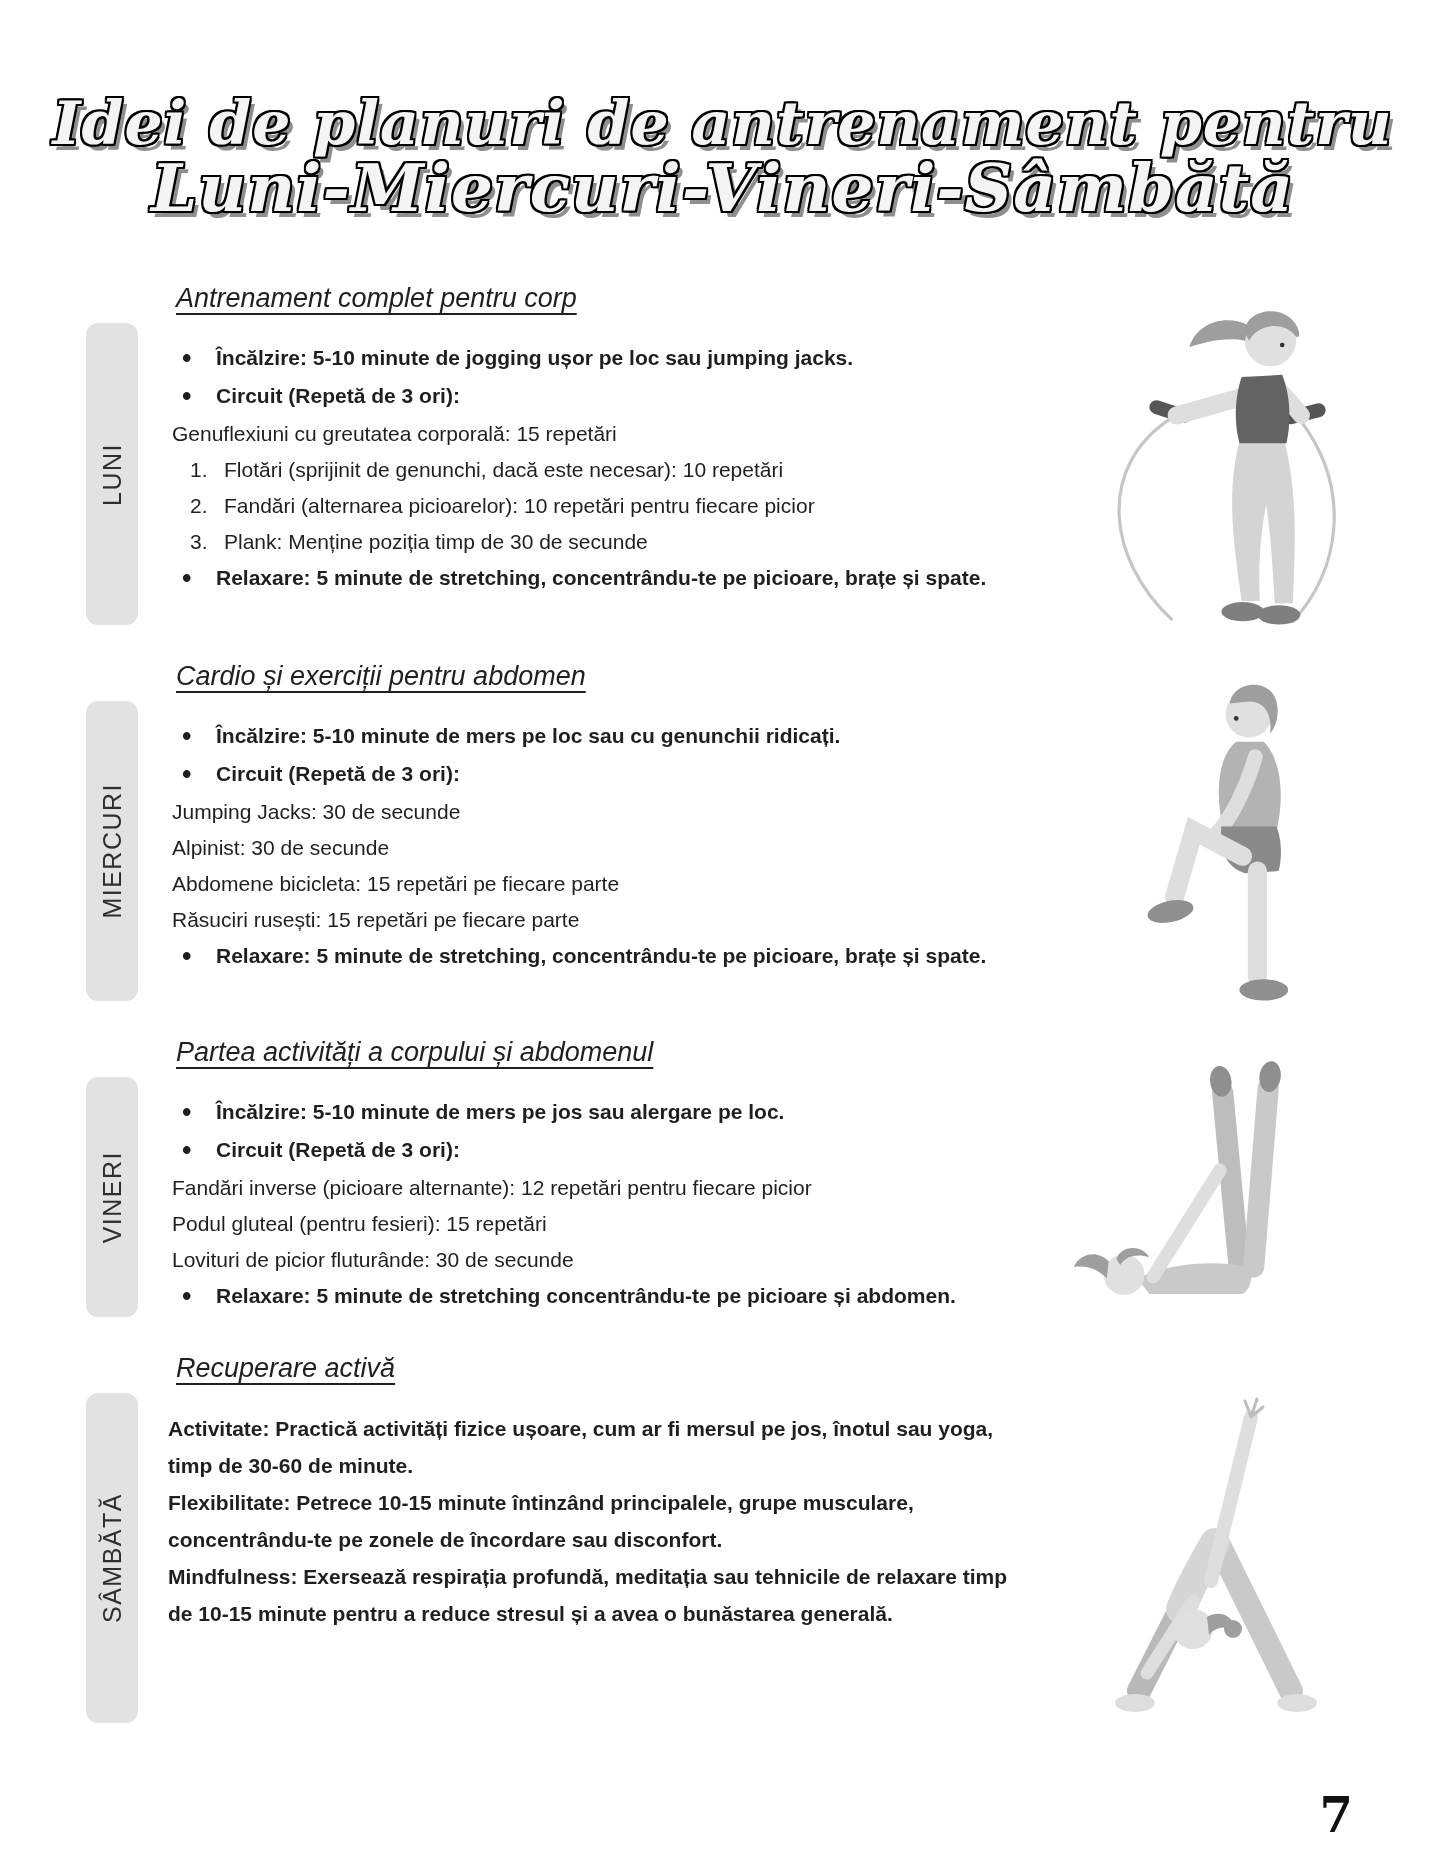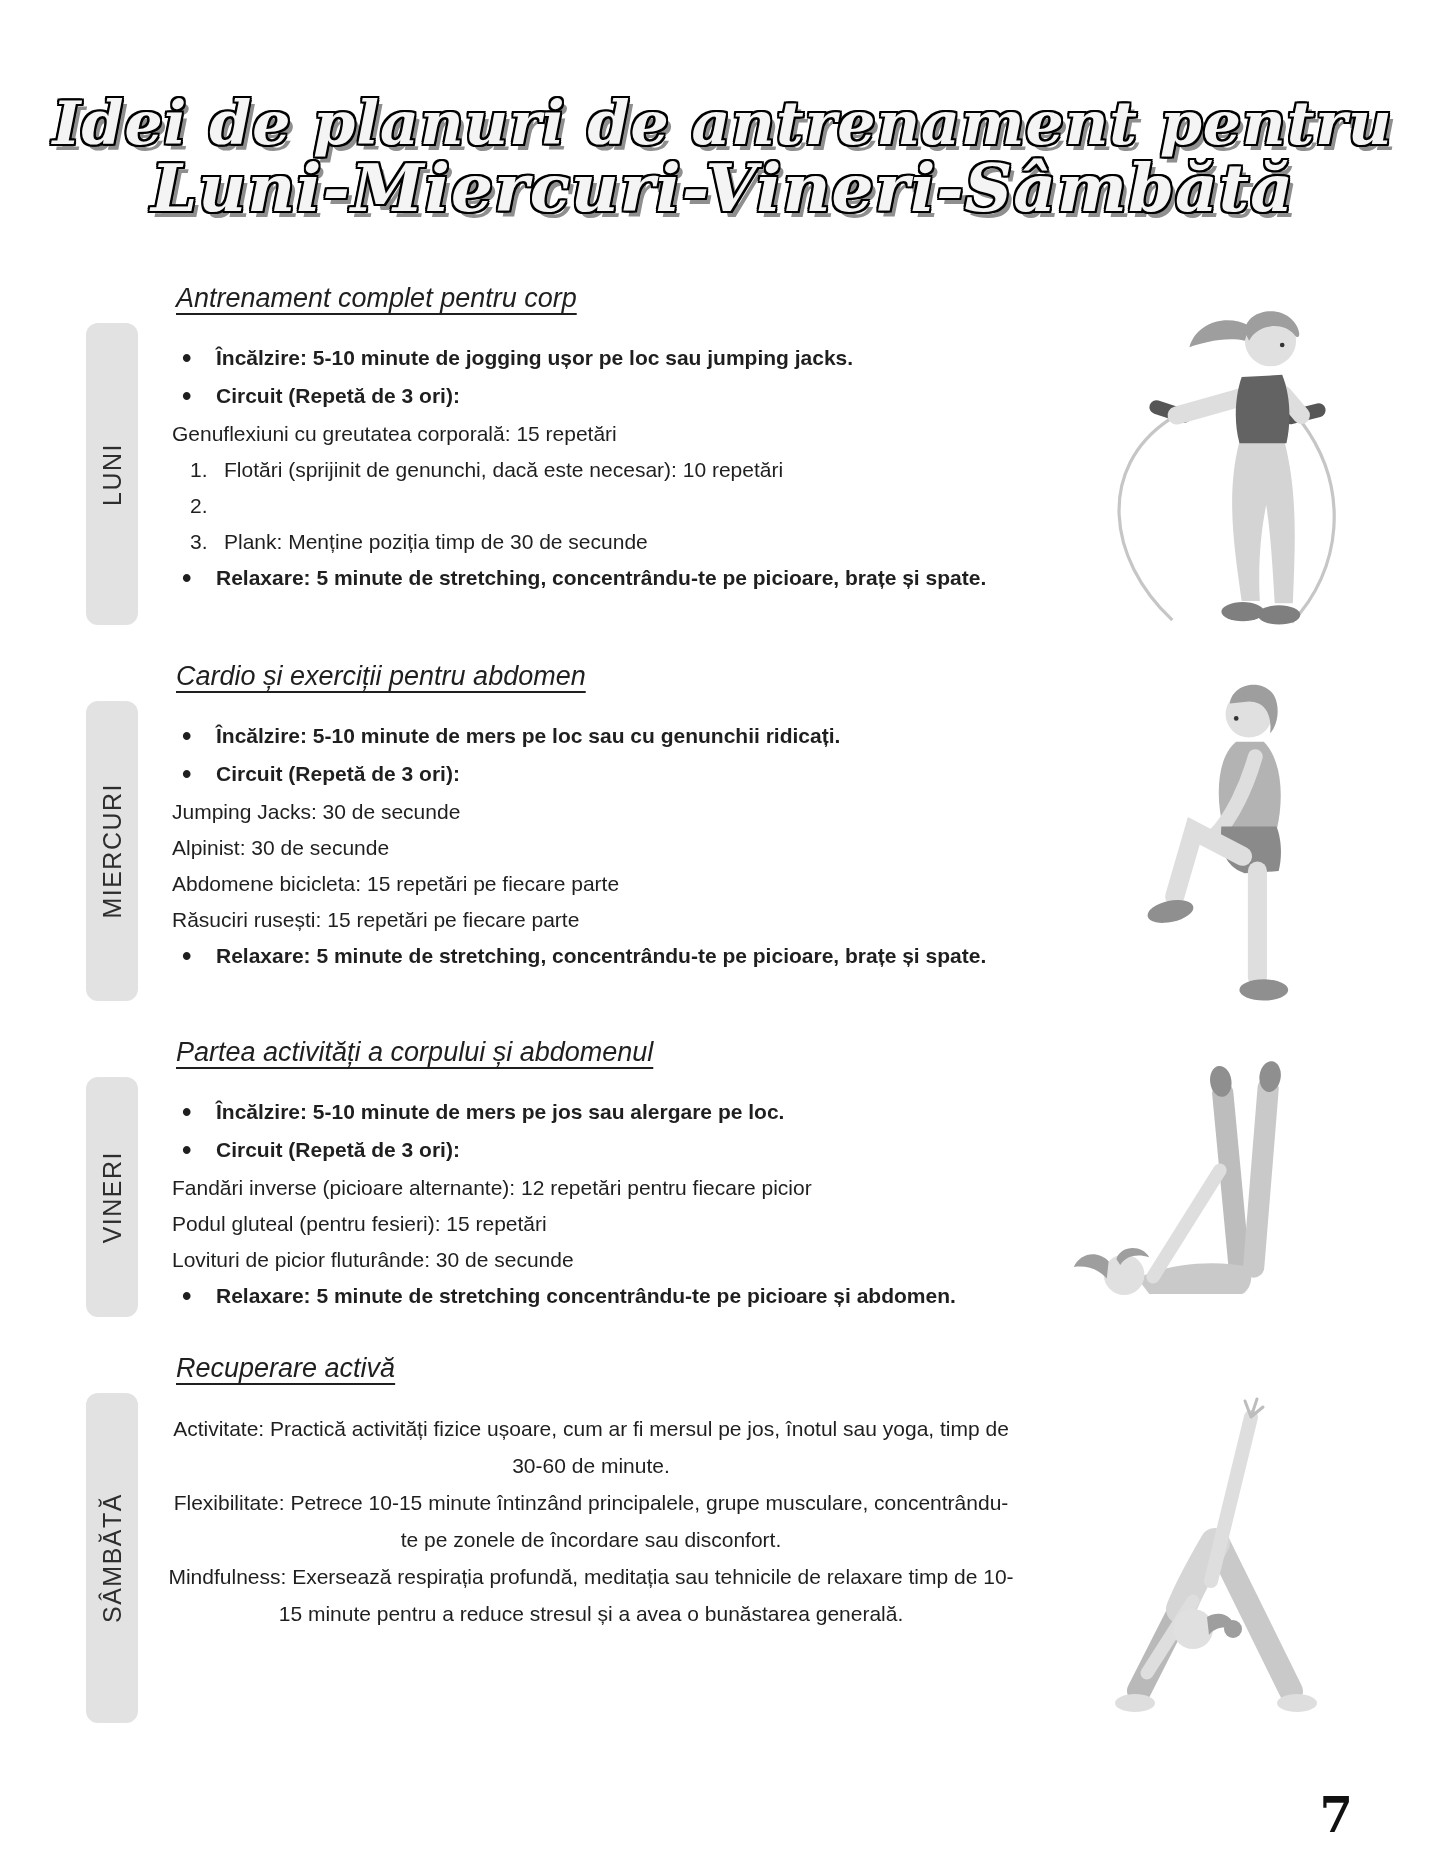--- a/index.html
+++ b/index.html
@@ -46,21 +46,21 @@
     font-size:27px;font-weight:normal;margin-left:8px;margin-bottom:26px;
     text-decoration:underline;text-underline-offset:6px;text-decoration-thickness:2px;font-style:italic;
   }
   ul.items{list-style:none;font-size:21px;line-height:36px;}
   li.bullet{display:flex;margin-left:14px;font-weight:bold;}
   li.bullet .dot{flex:none;width:34px;}
   li.bullet .dot::before{content:"\2022";font-size:27px;}
   li.plain{margin-left:4px;font-weight:normal;}
   li.numbered{display:flex;margin-left:22px;}
   li.numbered .num{flex:none;width:34px;}
-  li.para{font-weight:normal;line-height:37px;text-align:center;}
+  li.para{font-weight:bold;line-height:37px;}
   
   .illus-col{flex:1;display:flex;align-items:center;justify-content:center;padding-right:30px;}
   .illus-col svg{display:block;}
   
   .footer{margin-top:auto;padding:0 92px 28px 0;text-align:right;}
   .page-number{font-family:"DejaVu Serif",serif;font-weight:bold;font-size:48px;color:#111;}
 </style>
 </head>
 <body>
 
@@ -89,20 +89,21 @@
               <span class="dot"></span>
               <span class="txt">Circuit (Repetă de 3 ori):</span>
             </li>
             <li class="plain">Genuflexiuni cu greutatea corporală: 15 repetări</li>
             <li class="numbered">
               <span class="num">1.</span>
               <span class="txt">Flotări (sprijinit de genunchi, dacă este necesar): 10 repetări</span>
             </li>
             <li class="numbered">
               <span class="num">2.</span>
+              <span class="txt">Fandări (alternarea picioarelor): 10 repetări pentru fiecare picior</span>
             </li>
             <li class="numbered">
               <span class="num">3.</span>
               <span class="txt">Plank: Menține poziția timp de 30 de secunde</span>
             </li>
             <li class="bullet">
               <span class="dot"></span>
               <span class="txt">Relaxare: 5 minute de stretching, concentrându-te pe picioare, brațe și spate.</span>
             </li>
           </ul>

